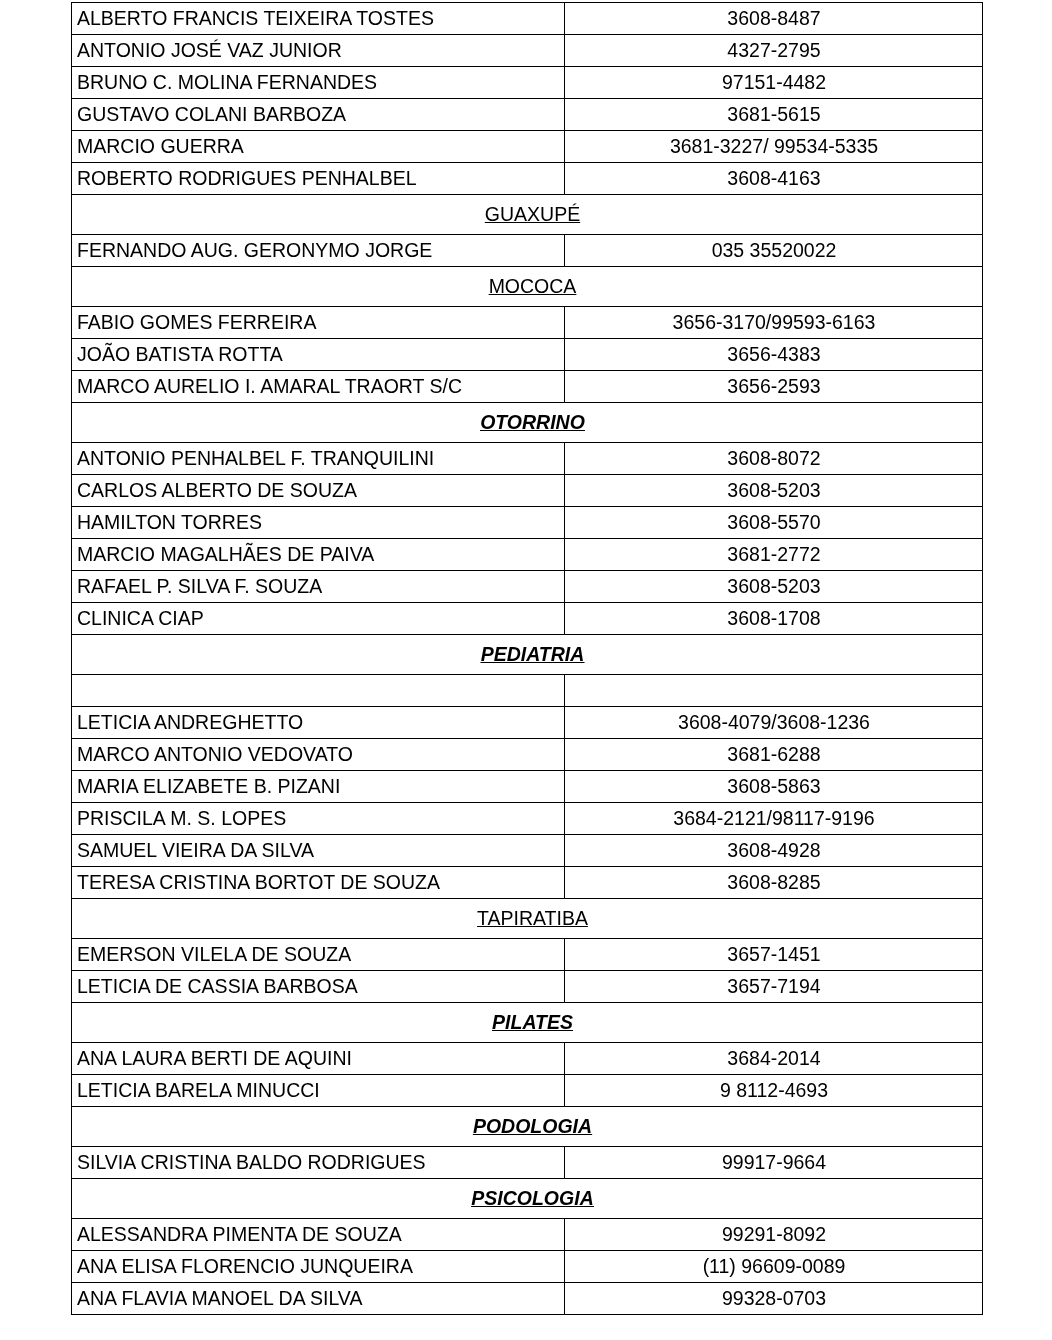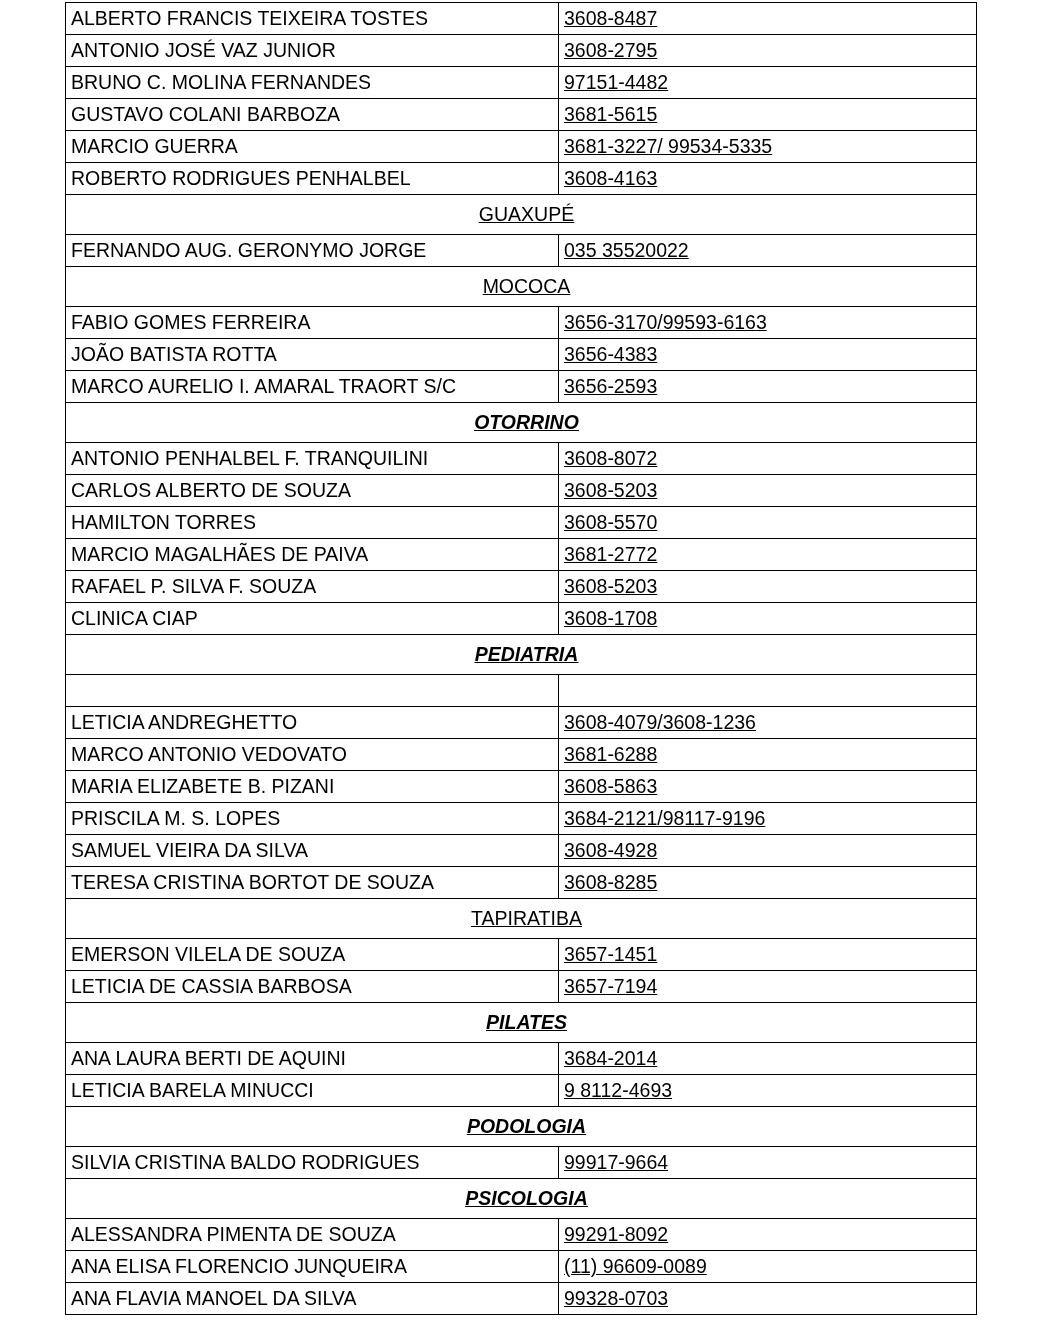--- a/index.html
+++ b/index.html
@@ -11,21 +11,21 @@
     width: 1052px;
     height: 1340px;
     font-family: "Liberation Sans", sans-serif;
     color: #000000;
     position: relative;
     overflow: hidden;
   }
 
   #page {
     position: absolute;
-    left: 65px;
+    left: 71px;
     top: 2px;
     width: 911px;
   }
 
   table.directory {
     border-collapse: collapse;
     table-layout: fixed;
     width: 911px;
   }
 
@@ -41,23 +41,22 @@
     vertical-align: middle;
     white-space: nowrap;
     overflow: hidden;
   }
 
   td.name {
     text-align: left;
   }
 
   td.phone {
-    text-align: left;
+    text-align: center;
     padding-right: 6px;
-    text-decoration: underline;
   }
 
   
   td.city-header {
     text-align: center;
     font-weight: normal;
     font-style: normal;
     text-decoration: none;
     padding-right: 0;
     padding-left: 0;
@@ -96,21 +95,21 @@
       <col class="c-name">
       <col class="c-phone">
     </colgroup>
     <tbody id="directory-body">
         <tr>
           <td class="name">ALBERTO FRANCIS TEIXEIRA TOSTES</td>
           <td class="phone">3608-8487</td>
         </tr>
         <tr>
           <td class="name">ANTONIO JOSÉ VAZ JUNIOR</td>
-          <td class="phone">3608-2795</td>
+          <td class="phone">4327-2795</td>
         </tr>
         <tr>
           <td class="name">BRUNO C. MOLINA FERNANDES</td>
           <td class="phone">97151-4482</td>
         </tr>
         <tr>
           <td class="name">GUSTAVO COLANI BARBOZA</td>
           <td class="phone">3681-5615</td>
         </tr>
         <tr>

